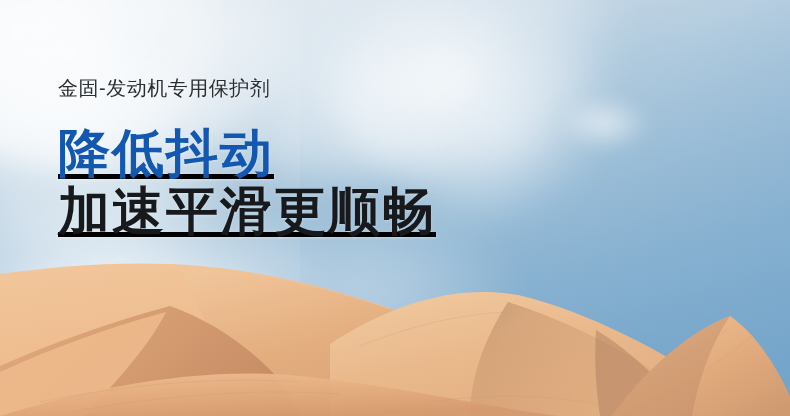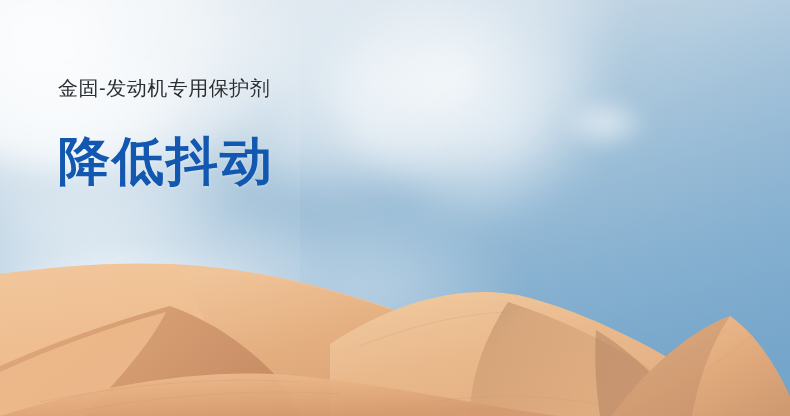--- a/index.html
+++ b/index.html
@@ -123,21 +123,22 @@
   .eyebrow {
     font-size: 20px;
     line-height: 1;
     letter-spacing: 0.5px;
     color: #2a2e33;
     font-weight: 400;
     white-space: nowrap;
     text-shadow: 0 1px 2px rgba(255,255,255,0.45);
   }
   .headline {
-    margin-top: 34px;
+    margin-top: 26px;
+    text-decoration: underline;
   }
   .headline-line {
     font-size: 52px;
     line-height: 58px;
     font-weight: 700;
     letter-spacing: 2px;
     white-space: nowrap;
   }
   .headline-line.accent {
     color: #1257b0;
@@ -277,17 +278,18 @@
       <path d="M620,166 C666,146 700,124 726,104"></path>
       <path d="M640,182 C686,160 722,134 752,110"></path>
       <path d="M360,120 C410,100 460,88 508,86"></path>
     </g>
   </svg>
 
   <div class="copy">
     <div class="eyebrow">金固-发动机专用保护剂</div>
     <div class="headline">
       <div class="headline-line accent">降低抖动</div>
+      <div class="headline-line dark">加速平滑更顺畅</div>
     </div>
   </div>
 
 
 </div>
 
 </body></html>

